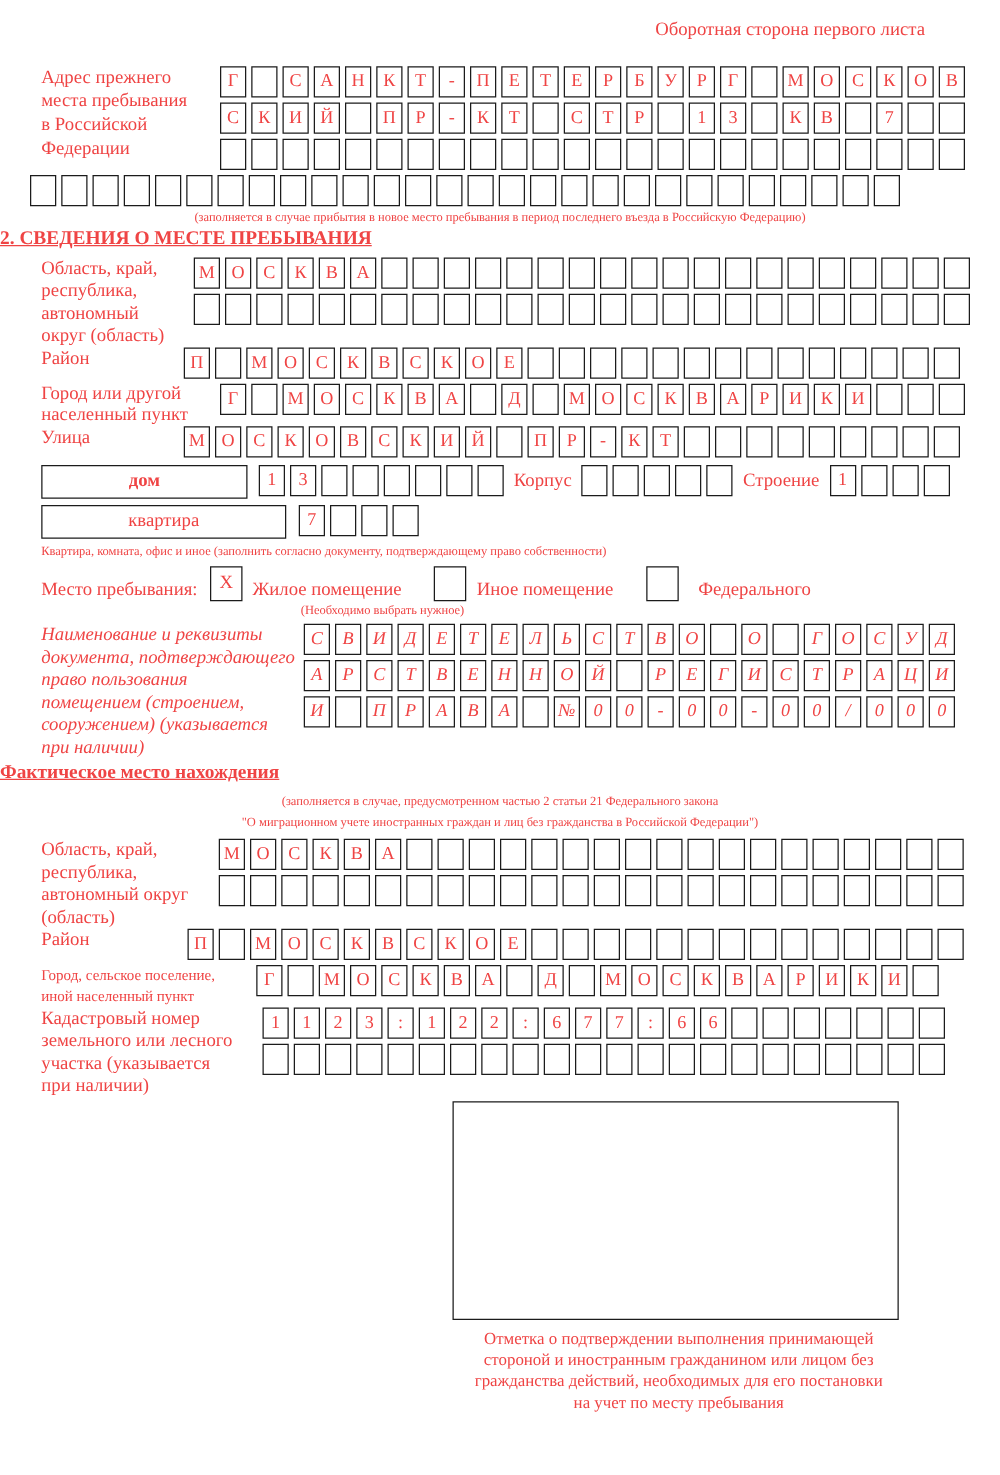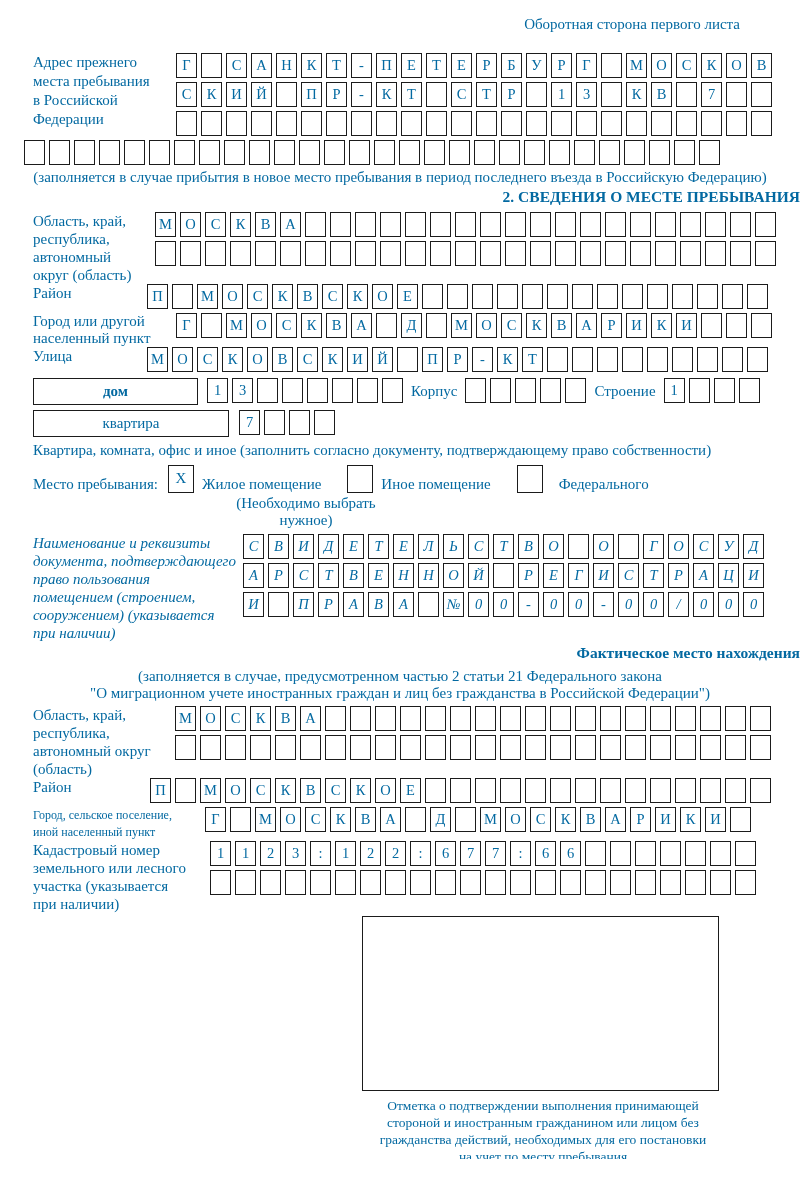--- a/index.html
+++ b/index.html
@@ -1,38 +1,38 @@
 <!DOCTYPE html>
 <html><head>
 <meta charset="utf-8">
 <style>
   html,body { margin:0; padding:0; background:#ffffff; }
   .page {
     position:relative; width:800px; height:1159px; overflow:hidden;
-    background:#fff; color:#0369a1;
+    background:#fff; color:#ef4444;
     font-family:"Liberation Serif", serif;
     box-sizing:border-box; padding-top:16px;
   }
   .indent { margin-left:33px; }
   .row { display:flex; align-items:flex-start; }
   .label { font-size:15px; line-height:19px; white-space:pre; flex:none; }
   .label.tight { line-height:17px; }
   .label.tall { line-height:18px; }
   .w143{width:143px;} .w122{width:122px;} .w114{width:114px;} .w210{width:210px; line-height:18px;}
   .w142{width:142px;} .w117{width:117px;} .w172{width:172px; font-size:12px;} .w177{width:177px;}
   .cells { display:flex; gap:4px; margin-bottom:4px; }
   .cell {
     flex:none; width:21px; height:25px; box-sizing:border-box;
     border:1.5px solid #1b1b1b; text-align:center;
     font-size:14.5px; line-height:22px; background:#fff;
   }
   .header-note { text-align:right; padding-right:60px; font-size:15px; margin-bottom:20px; }
-  .note { font-size:15px; }
+  .note { font-size:10px; }
   .center { text-align:center; }
-  .title { font-size:15.5px; font-weight:bold; text-align:right; margin:2px 0 6px 0; }
+  .title { font-size:15.5px; font-weight:bold; text-align:left; margin:2px 0 6px 0;text-decoration:underline; }
   .prevnote { margin-top:1px; margin-bottom:2px; }
   .row4 { margin-left:24px; }
   .longbox {
     flex:none; box-sizing:border-box; border:1.6px solid #1b1b1b; height:27px;
     text-align:center; font-size:15px; line-height:24px; background:#fff;
   }
   .dom-box { width:165px; margin-right:9px;font-weight:bold; }
   .kv-box { width:196px; margin-right:10px; }
   .inline-label { font-size:15px; line-height:27px; margin:0 8px; flex:none; }
   .house-row, .apt-row { margin-top:2px; margin-bottom:3px; }

